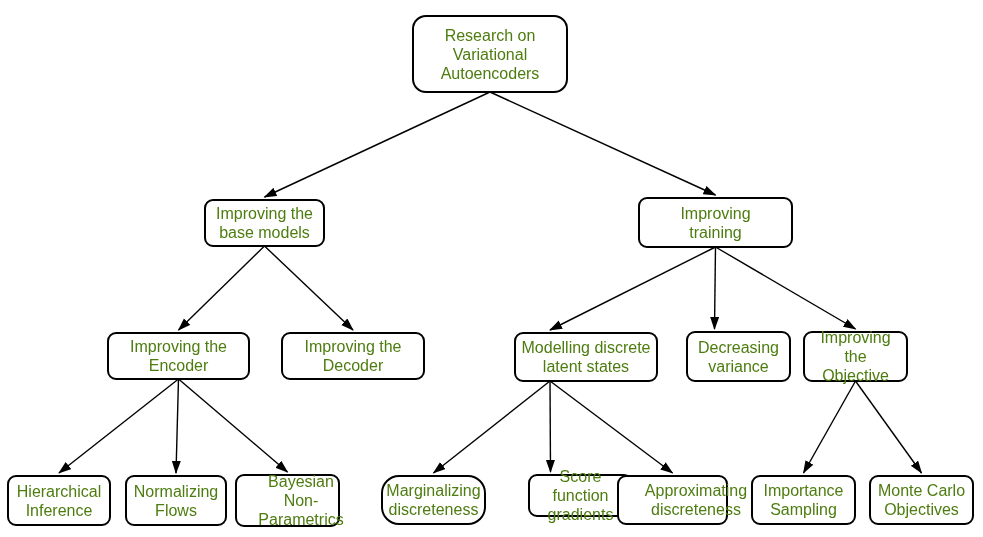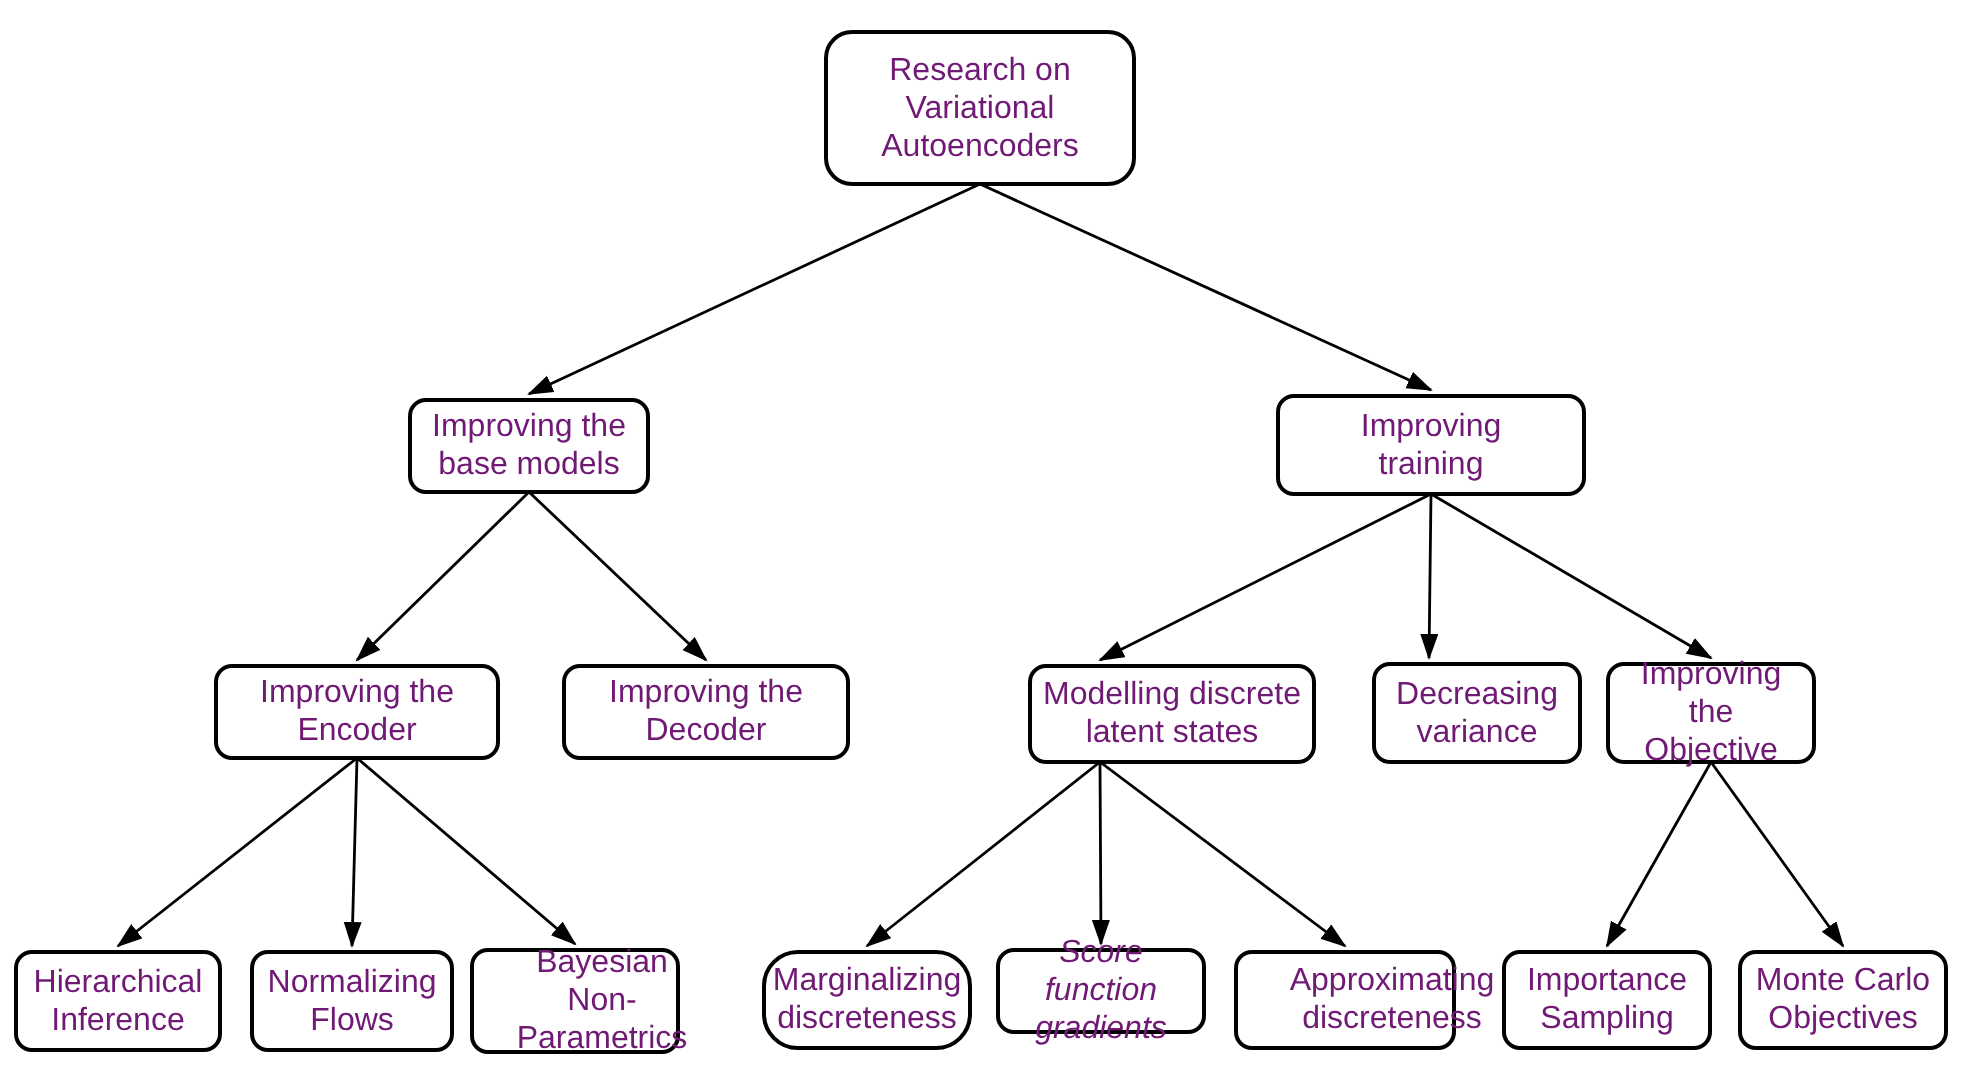--- a/index.html
+++ b/index.html
@@ -35,36 +35,36 @@
     justify-content: center;
     text-align: center;
     z-index: 2;
     overflow: visible;
   }
   .node-label {
     display: block;
     white-space: pre-line;
     font-size: 16px;
     line-height: 19px;
-    color: #701a75;
+    color: #4d7c0f;
   }
   
   #node-root                       { left: 412px; top: 15px;  width: 156px; height: 78px; border-radius: 14px; }
   #node-base-models                { left: 204px; top: 199px; width: 121px; height: 48px; }
   #node-training                   { left: 638px; top: 197px; width: 155px; height: 51px; }
   #node-encoder                    { left: 107px; top: 332px; width: 143px; height: 48px; }
   #node-decoder                    { left: 281px; top: 332px; width: 144px; height: 48px; }
   #node-discrete-latent            { left: 478px; top: 332px; width: 144px; height: 50px; margin-left: 36px; }
   #node-decreasing-variance        { left: 662px; top: 331px; width: 105px; height: 51px; margin-left: 24px; }
   #node-objective                  { left: 803px; top: 331px; width: 105px; height: 51px; }
   #node-hierarchical-inference     { left: 7px;   top: 475px; width: 104px; height: 51px; }
   #node-normalizing-flows          { left: 125px; top: 475px; width: 102px; height: 51px; }
   #node-bayesian-nonparametrics    { left: 235px; top: 474px; width: 105px; height: 53px; padding-left: 27px; }
   #node-marginalizing-discreteness { left: 381px; top: 475px; width: 105px; height: 50px; border-radius: 18px; }
-  #node-score-function-gradients   { left: 498px; top: 474px; width: 105px; height: 43px; font-style: italic; }
+  #node-score-function-gradients   { left: 528px; top: 474px; width: 105px; height: 43px; }
   #node-approximating-discreteness { left: 617px; top: 475px; width: 111px; height: 50px; padding-left: 47px; }
   #node-importance-sampling        { left: 751px; top: 475px; width: 105px; height: 50px; }
   #node-monte-carlo-objectives     { left: 869px; top: 475px; width: 105px; height: 50px; }
 </style>
 </head>
 <body>
 
 <div class="canvas" id="canvas">
 
   <svg id="edges" xmlns="http://www.w3.org/2000/svg" width="983" height="537" viewBox="0 0 983 537">

